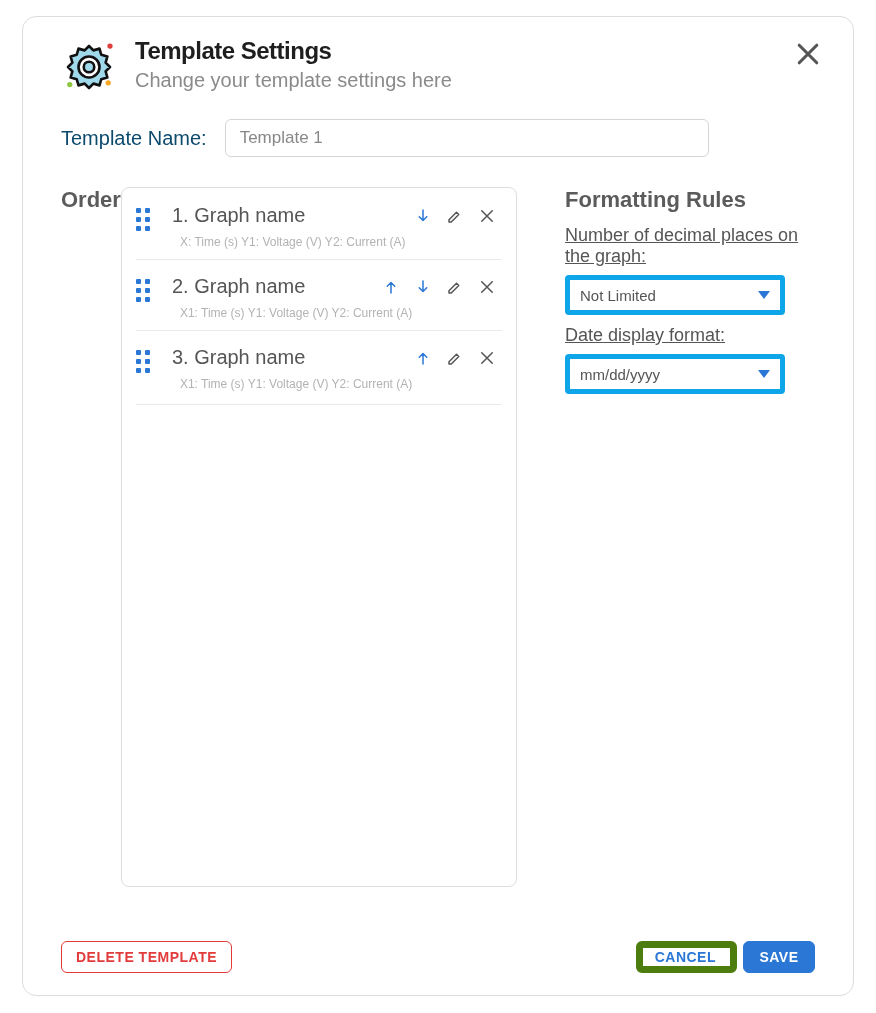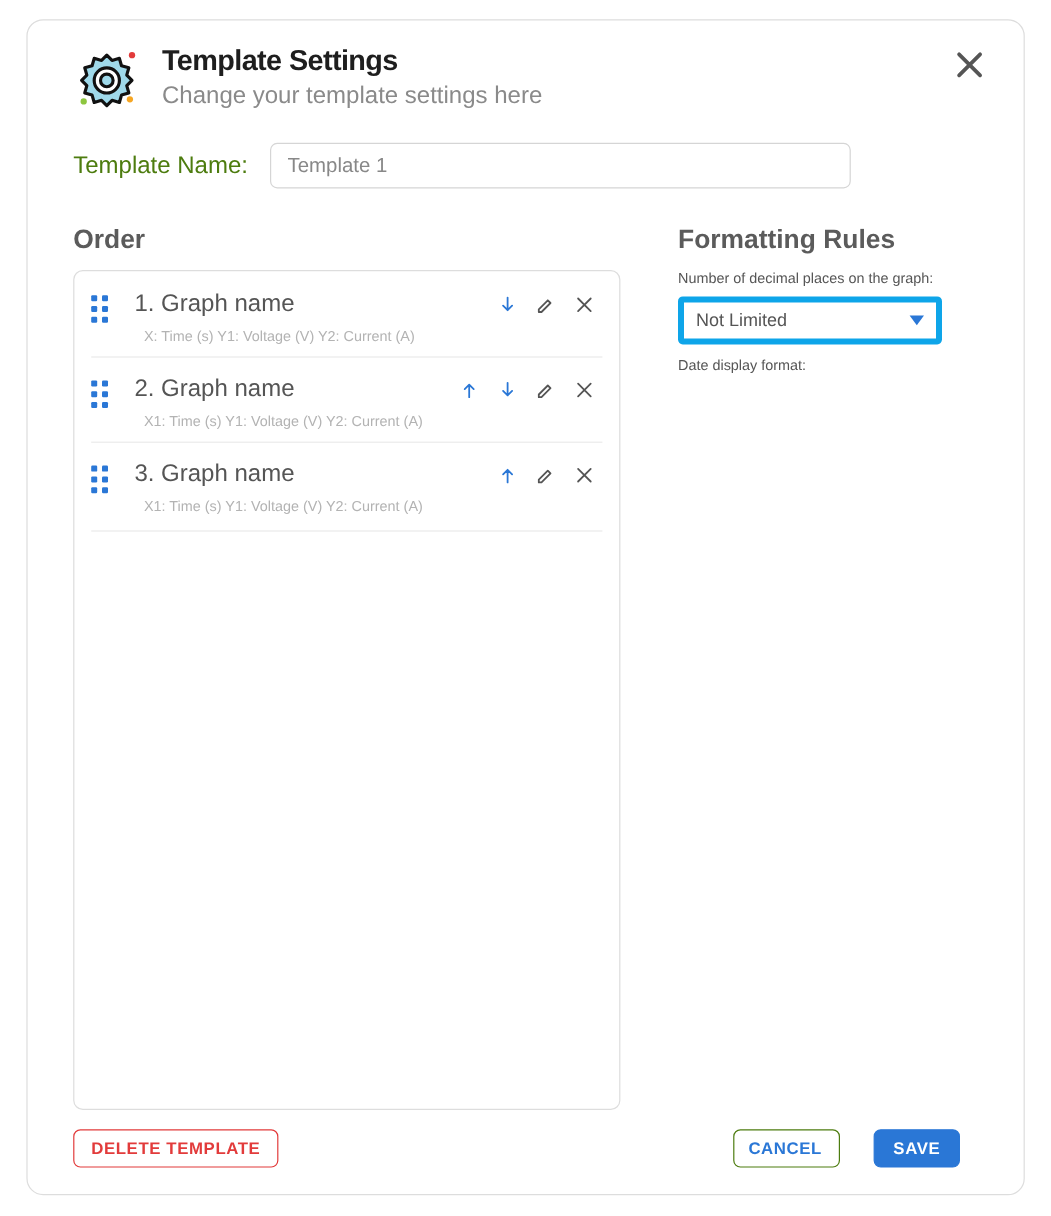--- a/index.html
+++ b/index.html
@@ -11,28 +11,28 @@
   }
   .header { display:flex; align-items:flex-start; position:relative; margin-bottom:24px; }
   .logo { width:56px; height:56px; flex:0 0 auto; margin-right:18px; margin-top:2px; }
   .title-block { flex:1 1 auto; }
   .title { font-size:24px; font-weight:700; color:#1e1e1e; margin:0; letter-spacing:-0.5px; }
   .subtitle { font-size:20px; color:#8a8a8a; margin:4px 0 0 0; }
   .close-x { position:absolute; right:-8px; top:2px; width:30px; height:30px; color:#555; cursor:pointer; }
   .close-x svg { width:100%; height:100%; }
 
   .name-row { display:flex; align-items:center; margin-bottom:30px; }
-  .name-label { font-size:20px; color:#4d7c0f; margin-right:18px; }
+  .name-label { font-size:20px; color:#0c4a6e; margin-right:18px; }
   .name-input {
     flex:0 1 454px; height:36px; border:1px solid #d5d5d5; border-radius:6px;
     font-size:17px; padding:0 14px; color:#888; background:#fff;
   }
 
   .columns { display:flex; gap:48px; }
-  .col-left { flex:0 0 456px; display:flex; flex-direction:column; }
+  .col-left { flex:0 0 456px; display:flex; flex-direction:row; }
   .col-right { flex:1 1 auto; }
 
   .section-h { font-size:22px; font-weight:700; color:#5b5b5b; margin:0 0 12px 0; }
 
   .order-box {
     flex:1 1 auto; border:1px solid #ddd; border-radius:8px; height:700px;
     box-sizing:border-box; padding:0 0;
   }
   .order-item { position:relative; padding:16px 18px 10px 50px; }
   .order-item + .order-item::before {
@@ -48,33 +48,33 @@
   }
   .drag-grip span { width:5px; height:5px; background:#2a77d6; border-radius:1px; }
   .row1 { display:flex; align-items:center; }
   .item-title { font-size:20px; color:#555; flex:1 1 auto; }
   .row-actions { display:flex; align-items:center; gap:10px; color:#555; }
   .row-actions .arrow { color:#2a77d6; }
   .icon-btn { width:22px; height:22px; display:inline-flex; align-items:center; justify-content:center; cursor:pointer; color:inherit; }
   .icon-btn svg { width:18px; height:18px; }
   .item-axes { font-size:12px; color:#b3b3b3; margin-top:8px; padding-left:8px; }
 
-  .rule-label { font-size:12px; color:#555; margin:8px 0 8px 0; }
+  .rule-label { font-size:18px; color:#555; margin:8px 0 8px 0;text-decoration:underline; }
   .dropdown {
     position:relative; width:190px; height:30px; border:5px solid #0ea5e9; border-radius:4px;
     background:#fff; display:flex; align-items:center; padding:0 10px; cursor:pointer;
     font-size:15px; color:#555; margin-bottom:10px;
   }
   .dropdown .dd-value { flex:1 1 auto; }
   .dropdown .caret { width:0; height:0; border-left:6px solid transparent; border-right:6px solid transparent; border-top:8px solid #2a77d6; position:absolute; right:10px; top:50%; transform:translateY(-50%); }
 
-  .footer { position:absolute; left:38px; right:53px; bottom:22px; display:flex; align-items:center; }
+  .footer { position:absolute; left:38px; right:38px; bottom:22px; display:flex; align-items:center; }
   .btn { height:32px; border-radius:6px; font-size:14px; font-weight:600; letter-spacing:0.5px; padding:0 14px; cursor:pointer; background:#fff; }
   .btn-delete { border:1px solid #e23b3b; color:#e23b3b; }
-  .btn-cancel { border:1px solid #4d7c0f; color:#2a77d6; margin-left:auto; margin-right:28px;padding-left:12px; }
+  .btn-cancel { border:7px solid #4d7c0f; color:#2a77d6; margin-left:auto; margin-right:6px;padding-left:12px; }
   .btn-save { border:1px solid #2a77d6; background:#2a77d6; color:#fff; width:72px; }
 </style>
 </head>
 <body>
 
 <div class="panel">
 
   <div class="header">
     <div class="logo">
       <svg viewBox="0 0 64 64">
@@ -215,20 +215,24 @@
     <div class="col-right">
       <h2 class="section-h">Formatting Rules</h2>
 
       <p class="rule-label">Number of decimal places on the graph:</p>
       <div class="dropdown">
         <span class="dd-value">Not Limited</span>
         <span class="caret"></span>
       </div>
 
       <p class="rule-label">Date display format:</p>
+      <div class="dropdown">
+        <span class="dd-value">mm/dd/yyyy</span>
+        <span class="caret"></span>
+      </div>
     </div>
   </div>
 
   <div class="footer">
     <button class="btn btn-delete">DELETE TEMPLATE</button>
     <button class="btn btn-cancel">CANCEL</button>
     <button class="btn btn-save">SAVE</button>
   </div>
 
 </div>

